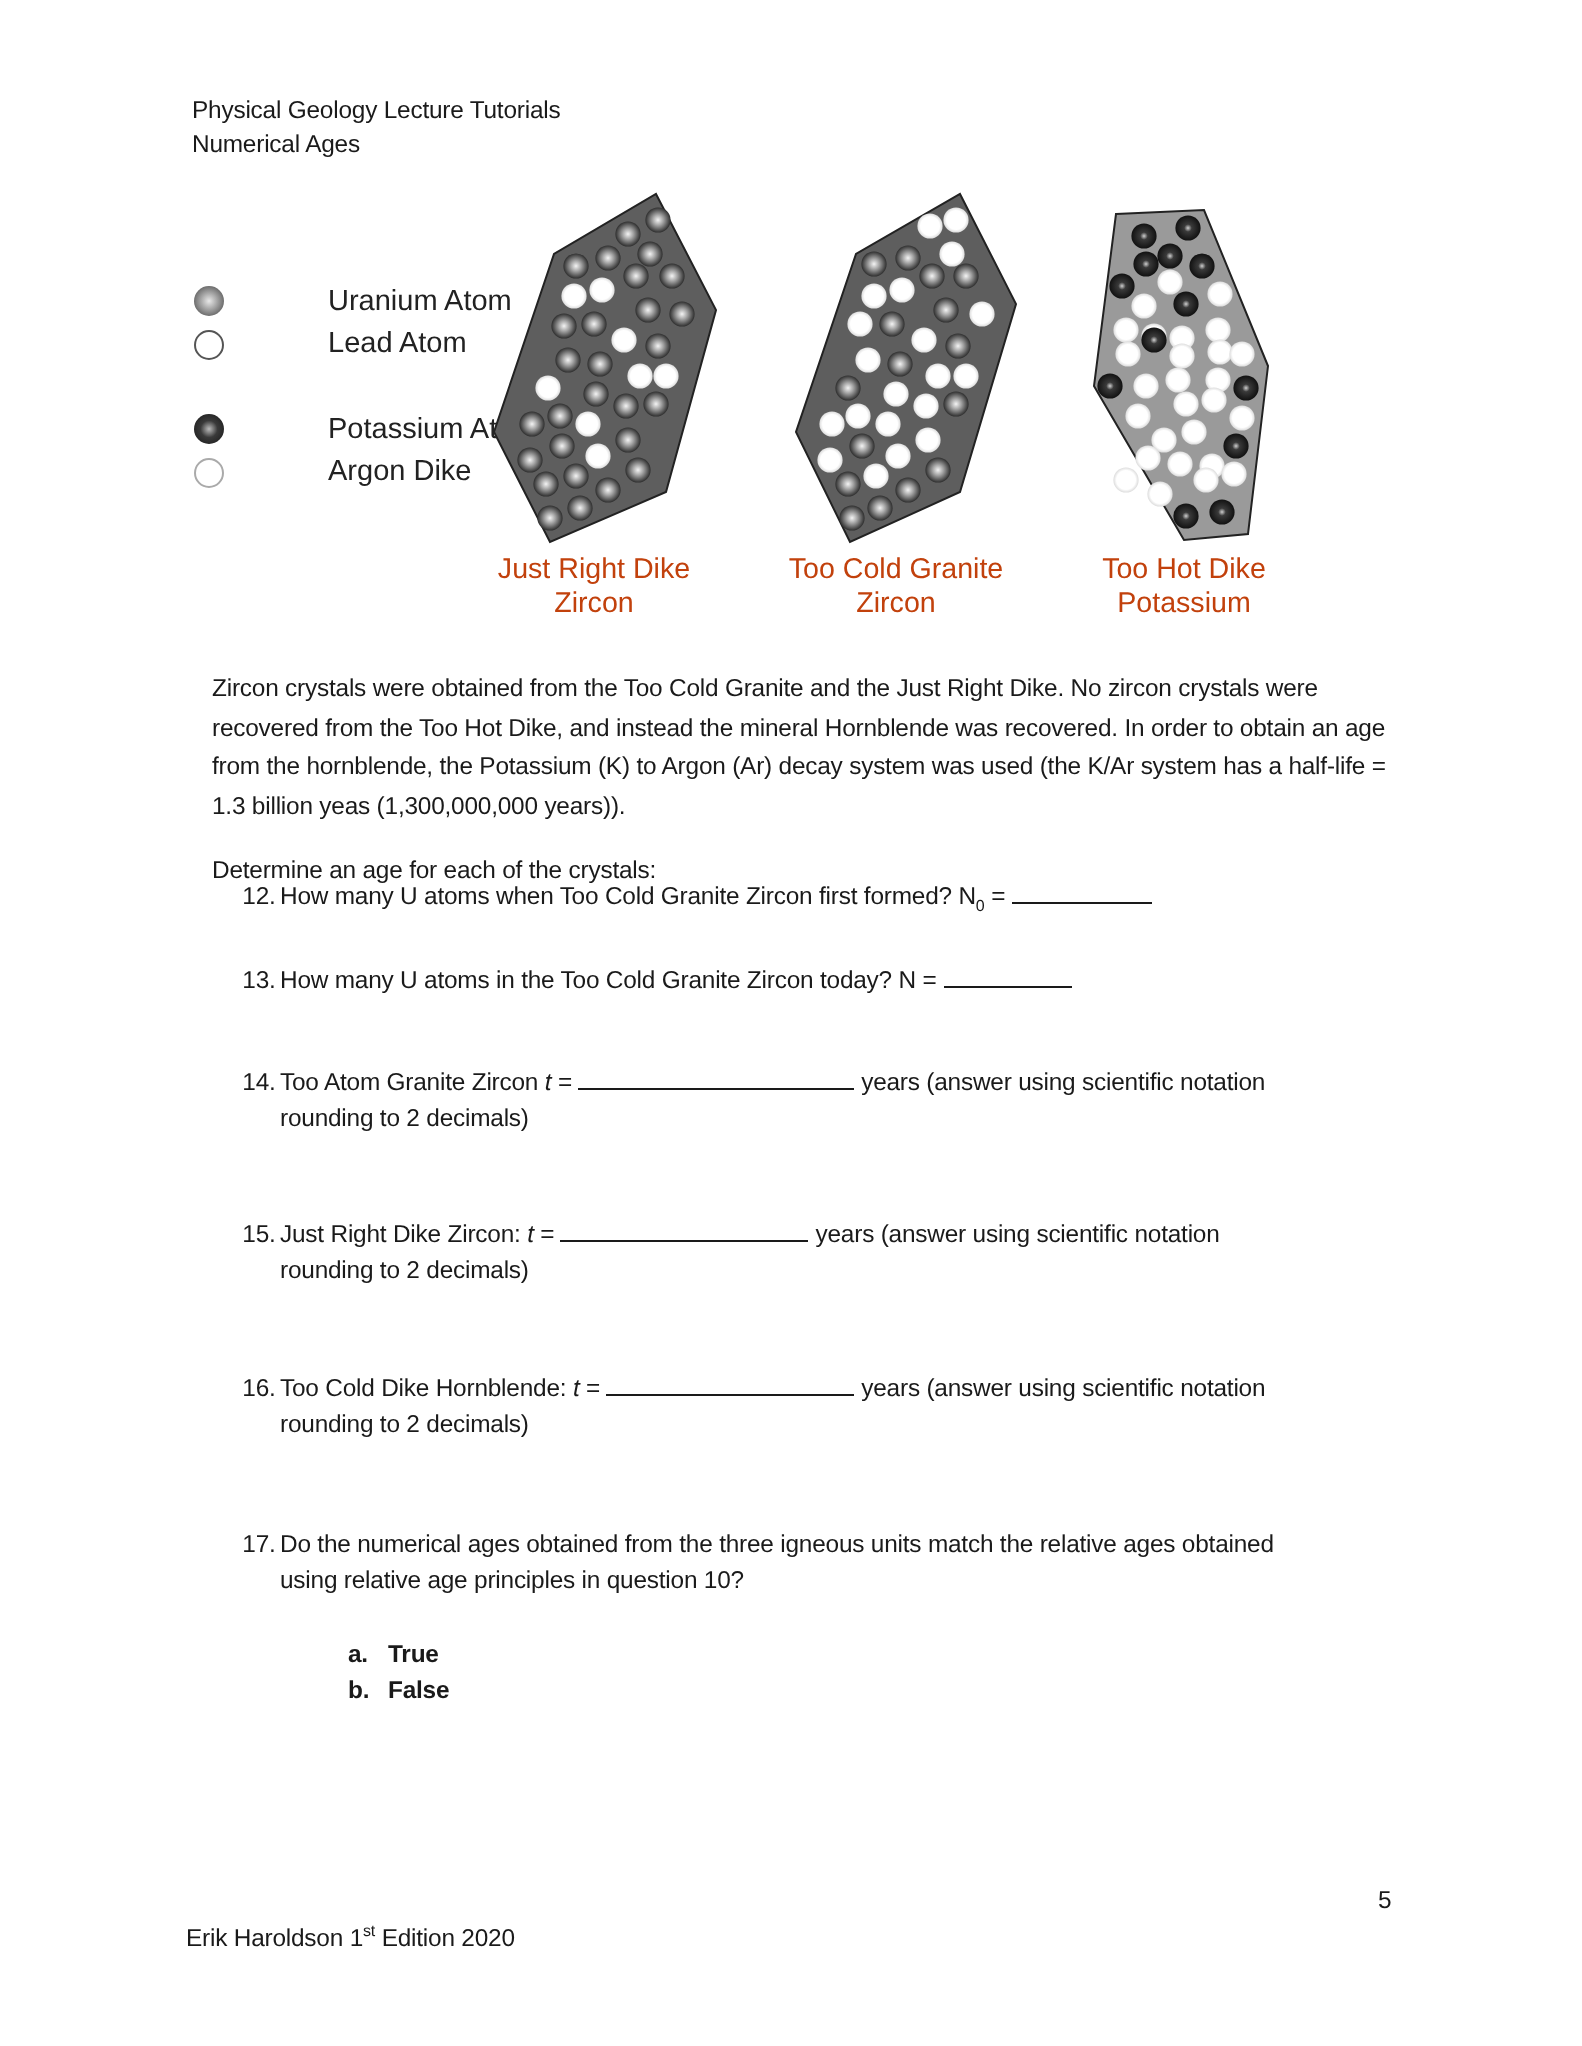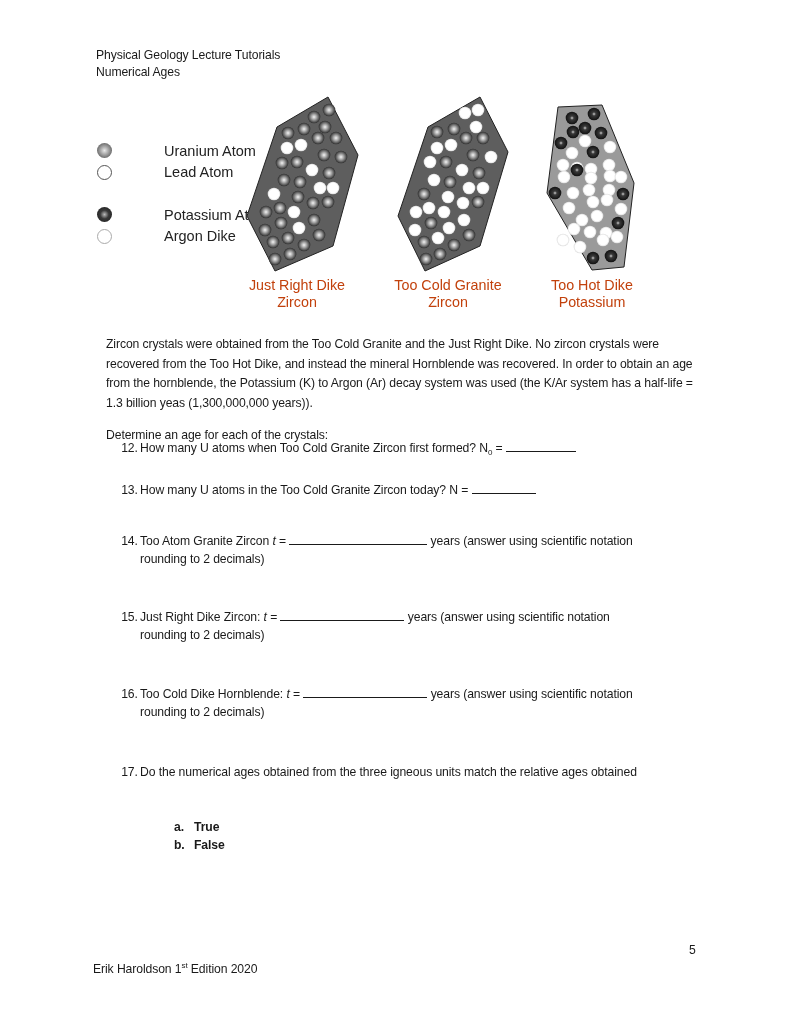--- a/index.html
+++ b/index.html
@@ -234,20 +234,21 @@
   <div class="cont">rounding to 2 decimals)</div>
 </div>
 
 <div class="q calibri" style="top:685px">
   <span class="num">16.</span><span>Too Cold Dike Hornblende: </span><i>t</i><span> = </span><span class="blank" style="width:124px"></span><span> years (answer using scientific notation</span>
   <div class="cont">rounding to 2 decimals)</div>
 </div>
 
 <div class="q calibri" style="top:763px">
   <span class="num">17.</span><span>Do the numerical ages obtained from the three igneous units match the relative ages obtained</span>
+  <div class="cont">using relative age principles in question 10?</div>
 </div>
 
 <div class="opt calibri" style="top:818px">
   <span class="letter">a.</span><span>True</span>
 </div>
 <div class="opt calibri" style="top:836px">
   <span class="letter">b.</span><span>False</span>
 </div>
 
 <div class="abs pagenum calibri">5</div>

